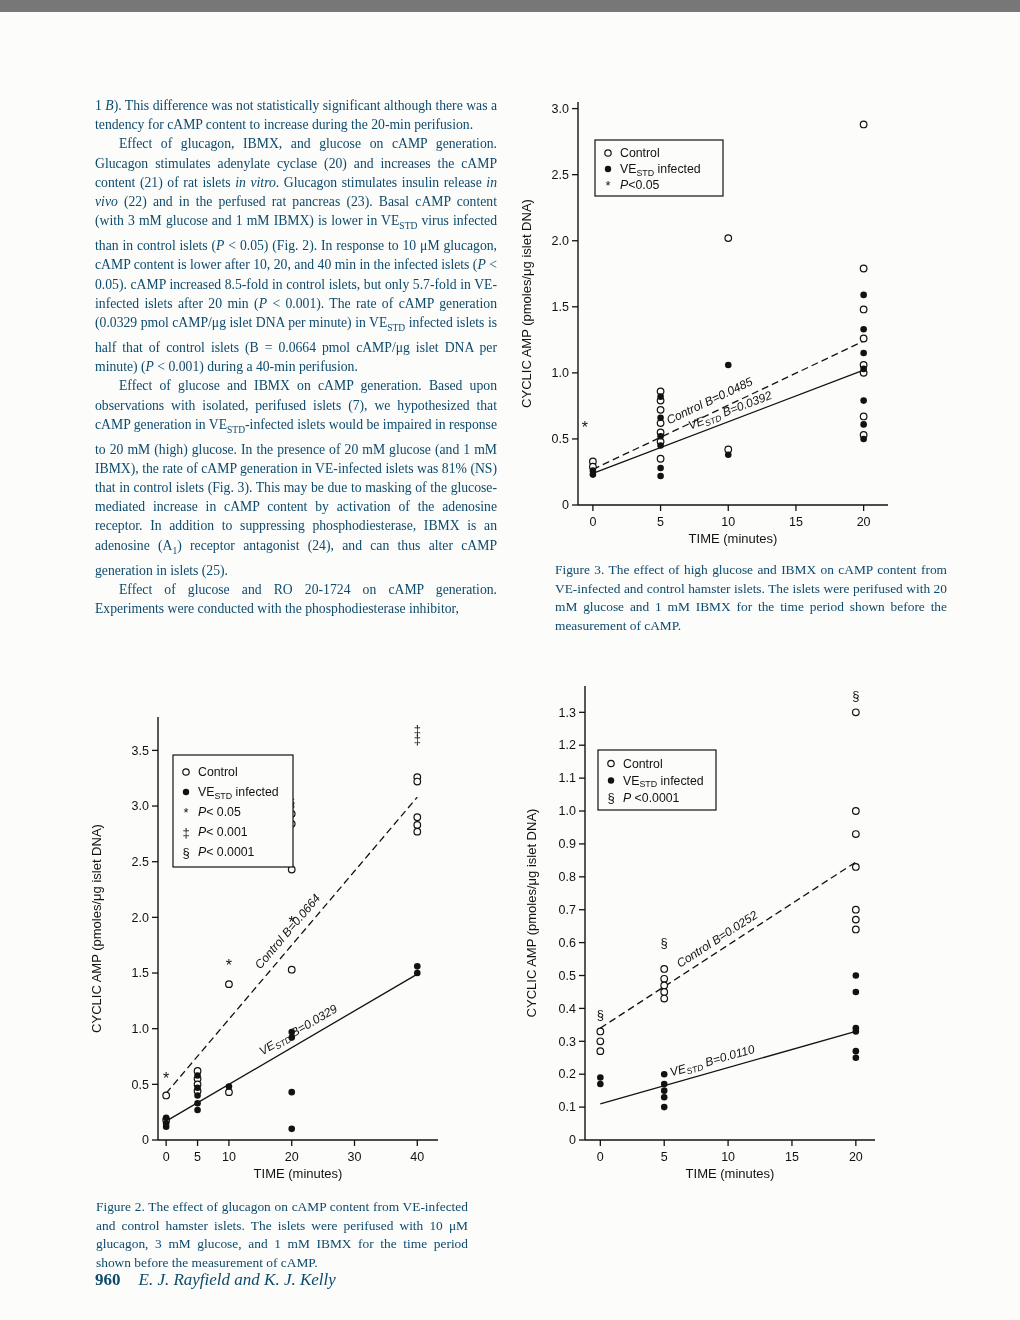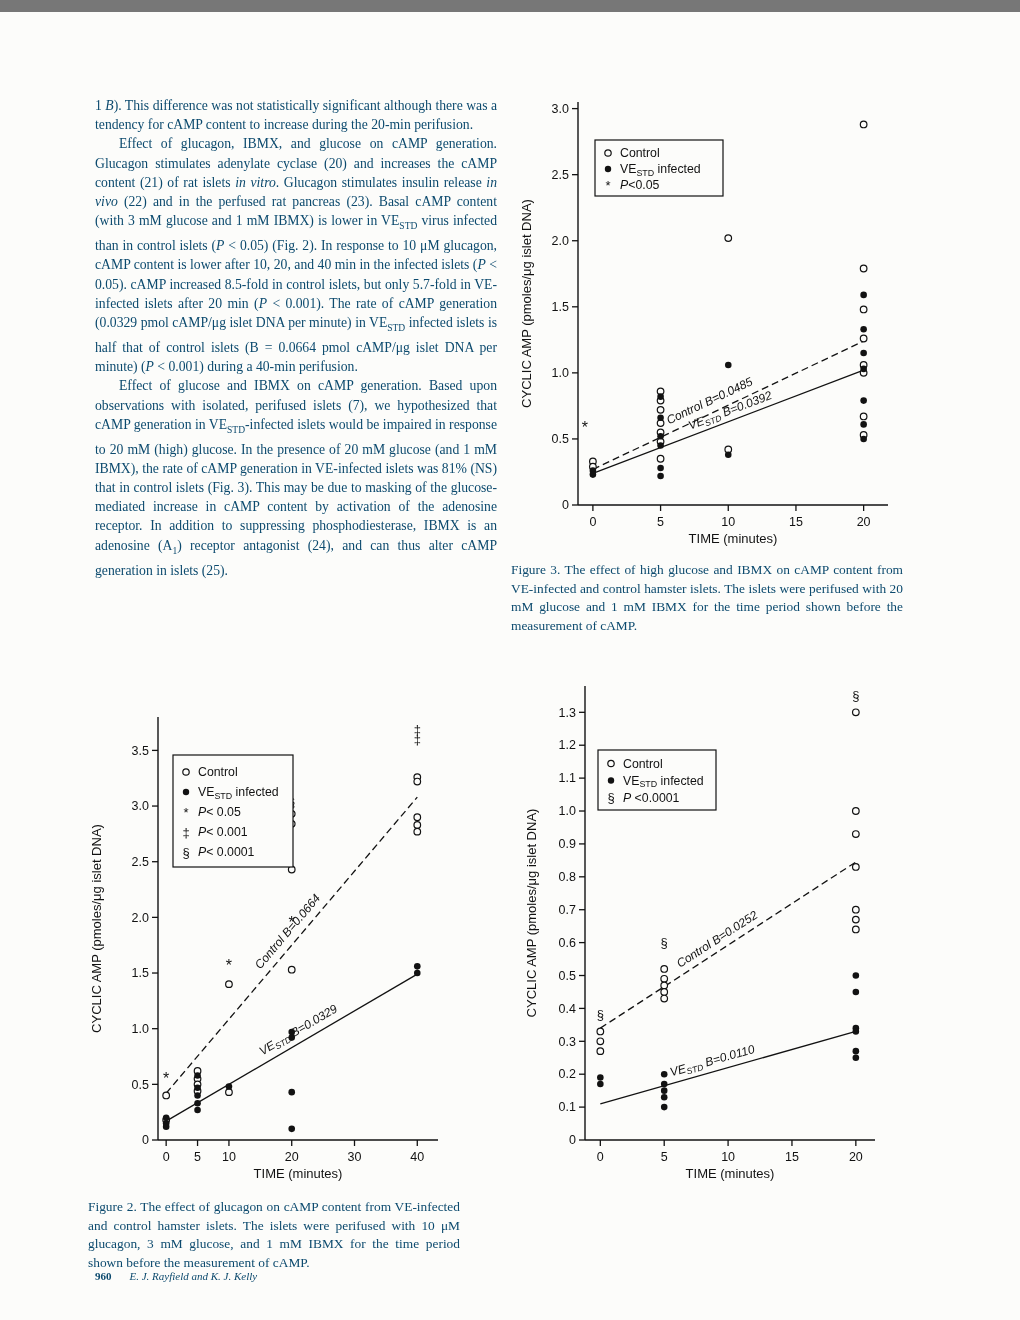--- a/index.html
+++ b/index.html
@@ -13,34 +13,35 @@
     font-size:13.7px; line-height:19.2px; text-align:justify;
   }
   .para { margin:0; }
   .para.indent { text-indent:24px; }
   .it { }
   sub { font-size:9.5px; }
   .chart-box { position:absolute; }
   .caption {
     position:absolute; font-size:13.4px; line-height:18.6px; text-align:justify;
   }
-  .footer { position:absolute; left:95px; top:1258px; font-size:11px; }
+  .footer { position:absolute; left:95px; top:1258px; font-size:17px; }
   .footer .pagenum { font-weight:bold; }
   .footer .authors { font-style:italic; margin-left:18px; }
   svg text { fill:#121212; }
 </style>
 </head>
 <body>
 
 <div class="page">
 
   <div class="textcol" id="textcol">
       <p class="para">1 <i>B</i>). This difference was not statistically significant although there was a tendency for cAMP content to increase during the 20-min perifusion.</p>
       <p class="para indent"><span class="it">Effect of glucagon, IBMX, and glucose on cAMP generation.</span> Glucagon stimulates adenylate cyclase (20) and increases the cAMP content (21) of rat islets <i>in vitro</i>. Glucagon stimulates insulin release <i>in vivo</i> (22) and in the perfused rat pancreas (23). Basal cAMP content (with 3 mM glucose and 1 mM IBMX) is lower in VE<sub>STD</sub> virus infected than in control islets (<i>P</i> &lt; 0.05) (Fig. 2). In response to 10 μM glucagon, cAMP content is lower after 10, 20, and 40 min in the infected islets (<i>P</i> &lt; 0.05). cAMP increased 8.5-fold in control islets, but only 5.7-fold in VE-infected islets after 20 min (<i>P</i> &lt; 0.001). The rate of cAMP generation (0.0329 pmol cAMP/μg islet DNA per minute) in VE<sub>STD</sub> infected islets is half that of control islets (B = 0.0664 pmol cAMP/μg islet DNA per minute) (<i>P</i> &lt; 0.001) during a 40-min perifusion.</p>
       <p class="para indent"><span class="it">Effect of glucose and IBMX on cAMP generation.</span> Based upon observations with isolated, perifused islets (7), we hypothesized that cAMP generation in VE<sub>STD</sub>-infected islets would be impaired in response to 20 mM (high) glucose. In the presence of 20 mM glucose (and 1 mM IBMX), the rate of cAMP generation in VE-infected islets was 81% (NS) that in control islets (Fig. 3). This may be due to masking of the glucose-mediated increase in cAMP content by activation of the adenosine receptor. In addition to suppressing phosphodiesterase, IBMX is an adenosine (A<sub>1</sub>) receptor antagonist (24), and can thus alter cAMP generation in islets (25).</p>
+      <p class="para indent"><span class="it">Effect of glucose and RO 20-1724 on cAMP generation.</span> Experiments were conducted with the phosphodiesterase inhibitor,</p>
     </div>
 
   <div class="chart-box" style="left:515px; top:78px; width:400px; height:465px;"><svg width="400" height="465" viewBox="0 0 400 465">
         <g>
           <line x1="63" y1="12" x2="63" y2="415" stroke="#121212" stroke-width="1.4"></line>
           <line x1="63" y1="415" x2="373" y2="415" stroke="#121212" stroke-width="1.4"></line>
         </g>
         <g>
           <line x1="57" y1="415" x2="63" y2="415" stroke="#121212" stroke-width="1.3"></line>
           <text x="54" y="419.2" font-size="12.5" font-family="&quot;Liberation Sans&quot;, sans-serif" text-anchor="end"><tspan>0</tspan></text>
@@ -117,21 +118,21 @@
         <g>
           <rect x="80" y="50" width="128" height="56" fill="#fcfcfa" stroke="#121212" stroke-width="1.2"></rect>
           <circle cx="93" cy="63" r="3.2" fill="#fcfcfa" stroke="#121212" stroke-width="1.2"></circle>
           <text x="105" y="67.2" font-size="12.3" font-family="&quot;Liberation Sans&quot;, sans-serif"><tspan>Control</tspan></text>
           <circle cx="93" cy="79" r="3.2" fill="#121212"></circle>
           <text x="105" y="83.2" font-size="12.3" font-family="&quot;Liberation Sans&quot;, sans-serif"><tspan>VE</tspan><tspan font-size="8.9" dy="2.7">STD</tspan><tspan dy="-2.7"> infected</tspan></text>
           <text x="93" y="99.5" font-size="13" font-family="&quot;Liberation Sans&quot;, sans-serif" text-anchor="middle"><tspan>*</tspan></text>
           <text x="105" y="99.2" font-size="12.3" font-family="&quot;Liberation Sans&quot;, sans-serif"><tspan font-style="italic">P</tspan><tspan>&lt;0.05</tspan></text>
         </g>
       </svg></div>
-  <div class="caption" style="left:511px; top:549px; width:392px;"><span class="it">Figure 3.</span> The effect of high glucose and IBMX on cAMP content from VE-infected and control hamster islets. The islets were perifused with 20 mM glucose and 1 mM IBMX for the time period shown before the measurement of cAMP.</div>
+  <div class="caption" style="left:555px; top:549px; width:392px;"><span class="it">Figure 3.</span> The effect of high glucose and IBMX on cAMP content from VE-infected and control hamster islets. The islets were perifused with 20 mM glucose and 1 mM IBMX for the time period shown before the measurement of cAMP.</div>
 
   <div class="chart-box" style="left:85px; top:695px; width:380px; height:480px;"><svg width="380" height="480" viewBox="0 0 380 480">
         <g>
           <line x1="73" y1="10" x2="73" y2="433" stroke="#121212" stroke-width="1.4"></line>
           <line x1="73" y1="433" x2="353" y2="433" stroke="#121212" stroke-width="1.4"></line>
         </g>
         <g>
           <line x1="67" y1="433" x2="73" y2="433" stroke="#121212" stroke-width="1.3"></line>
           <text x="64" y="437.2" font-size="12.5" font-family="&quot;Liberation Sans&quot;, sans-serif" text-anchor="end"><tspan>0</tspan></text>
           <line x1="67" y1="377.3421052631579" x2="73" y2="377.3421052631579" stroke="#121212" stroke-width="1.3"></line>
@@ -216,21 +217,21 @@
           <circle cx="101" cy="85" r="3.2" fill="#121212"></circle>
           <text x="113" y="89.2" font-size="12.3" font-family="&quot;Liberation Sans&quot;, sans-serif"><tspan>VE</tspan><tspan font-size="8.9" dy="2.7">STD</tspan><tspan dy="-2.7"> infected</tspan></text>
           <text x="101" y="109.5" font-size="13" font-family="&quot;Liberation Sans&quot;, sans-serif" text-anchor="middle"><tspan>*</tspan></text>
           <text x="113" y="109.2" font-size="12.3" font-family="&quot;Liberation Sans&quot;, sans-serif"><tspan font-style="italic">P</tspan><tspan>&lt; 0.05</tspan></text>
           <text x="101" y="129.5" font-size="13" font-family="&quot;Liberation Sans&quot;, sans-serif" text-anchor="middle"><tspan>‡</tspan></text>
           <text x="113" y="129.2" font-size="12.3" font-family="&quot;Liberation Sans&quot;, sans-serif"><tspan font-style="italic">P</tspan><tspan>&lt; 0.001</tspan></text>
           <text x="101" y="149.5" font-size="13" font-family="&quot;Liberation Sans&quot;, sans-serif" text-anchor="middle"><tspan>§</tspan></text>
           <text x="113" y="149.2" font-size="12.3" font-family="&quot;Liberation Sans&quot;, sans-serif"><tspan font-style="italic">P</tspan><tspan>&lt; 0.0001</tspan></text>
         </g>
       </svg></div>
-  <div class="caption" style="left:88px; top:1186px; width:372px;"><span class="it">Figure 2.</span> The effect of glucagon on cAMP content from VE-infected and control hamster islets. The islets were perifused with 10 μM glucagon, 3 mM glucose, and 1 mM IBMX for the time period shown before the measurement of cAMP.</div>
+  <div class="caption" style="left:96px; top:1186px; width:372px;"><span class="it">Figure 2.</span> The effect of glucagon on cAMP content from VE-infected and control hamster islets. The islets were perifused with 10 μM glucagon, 3 mM glucose, and 1 mM IBMX for the time period shown before the measurement of cAMP.</div>
 
   <div class="chart-box" style="left:520px; top:665px; width:380px; height:505px;"><svg width="380" height="505" viewBox="0 0 380 505">
         <g>
           <line x1="65" y1="9" x2="65" y2="463" stroke="#121212" stroke-width="1.4"></line>
           <line x1="65" y1="463" x2="355" y2="463" stroke="#121212" stroke-width="1.4"></line>
         </g>
         <g>
           <line x1="59" y1="463" x2="65" y2="463" stroke="#121212" stroke-width="1.3"></line>
           <text x="56" y="467.2" font-size="12.5" font-family="&quot;Liberation Sans&quot;, sans-serif" text-anchor="end"><tspan>0</tspan></text>
           <line x1="59" y1="430.1014492753623" x2="65" y2="430.1014492753623" stroke="#121212" stroke-width="1.3"></line>

